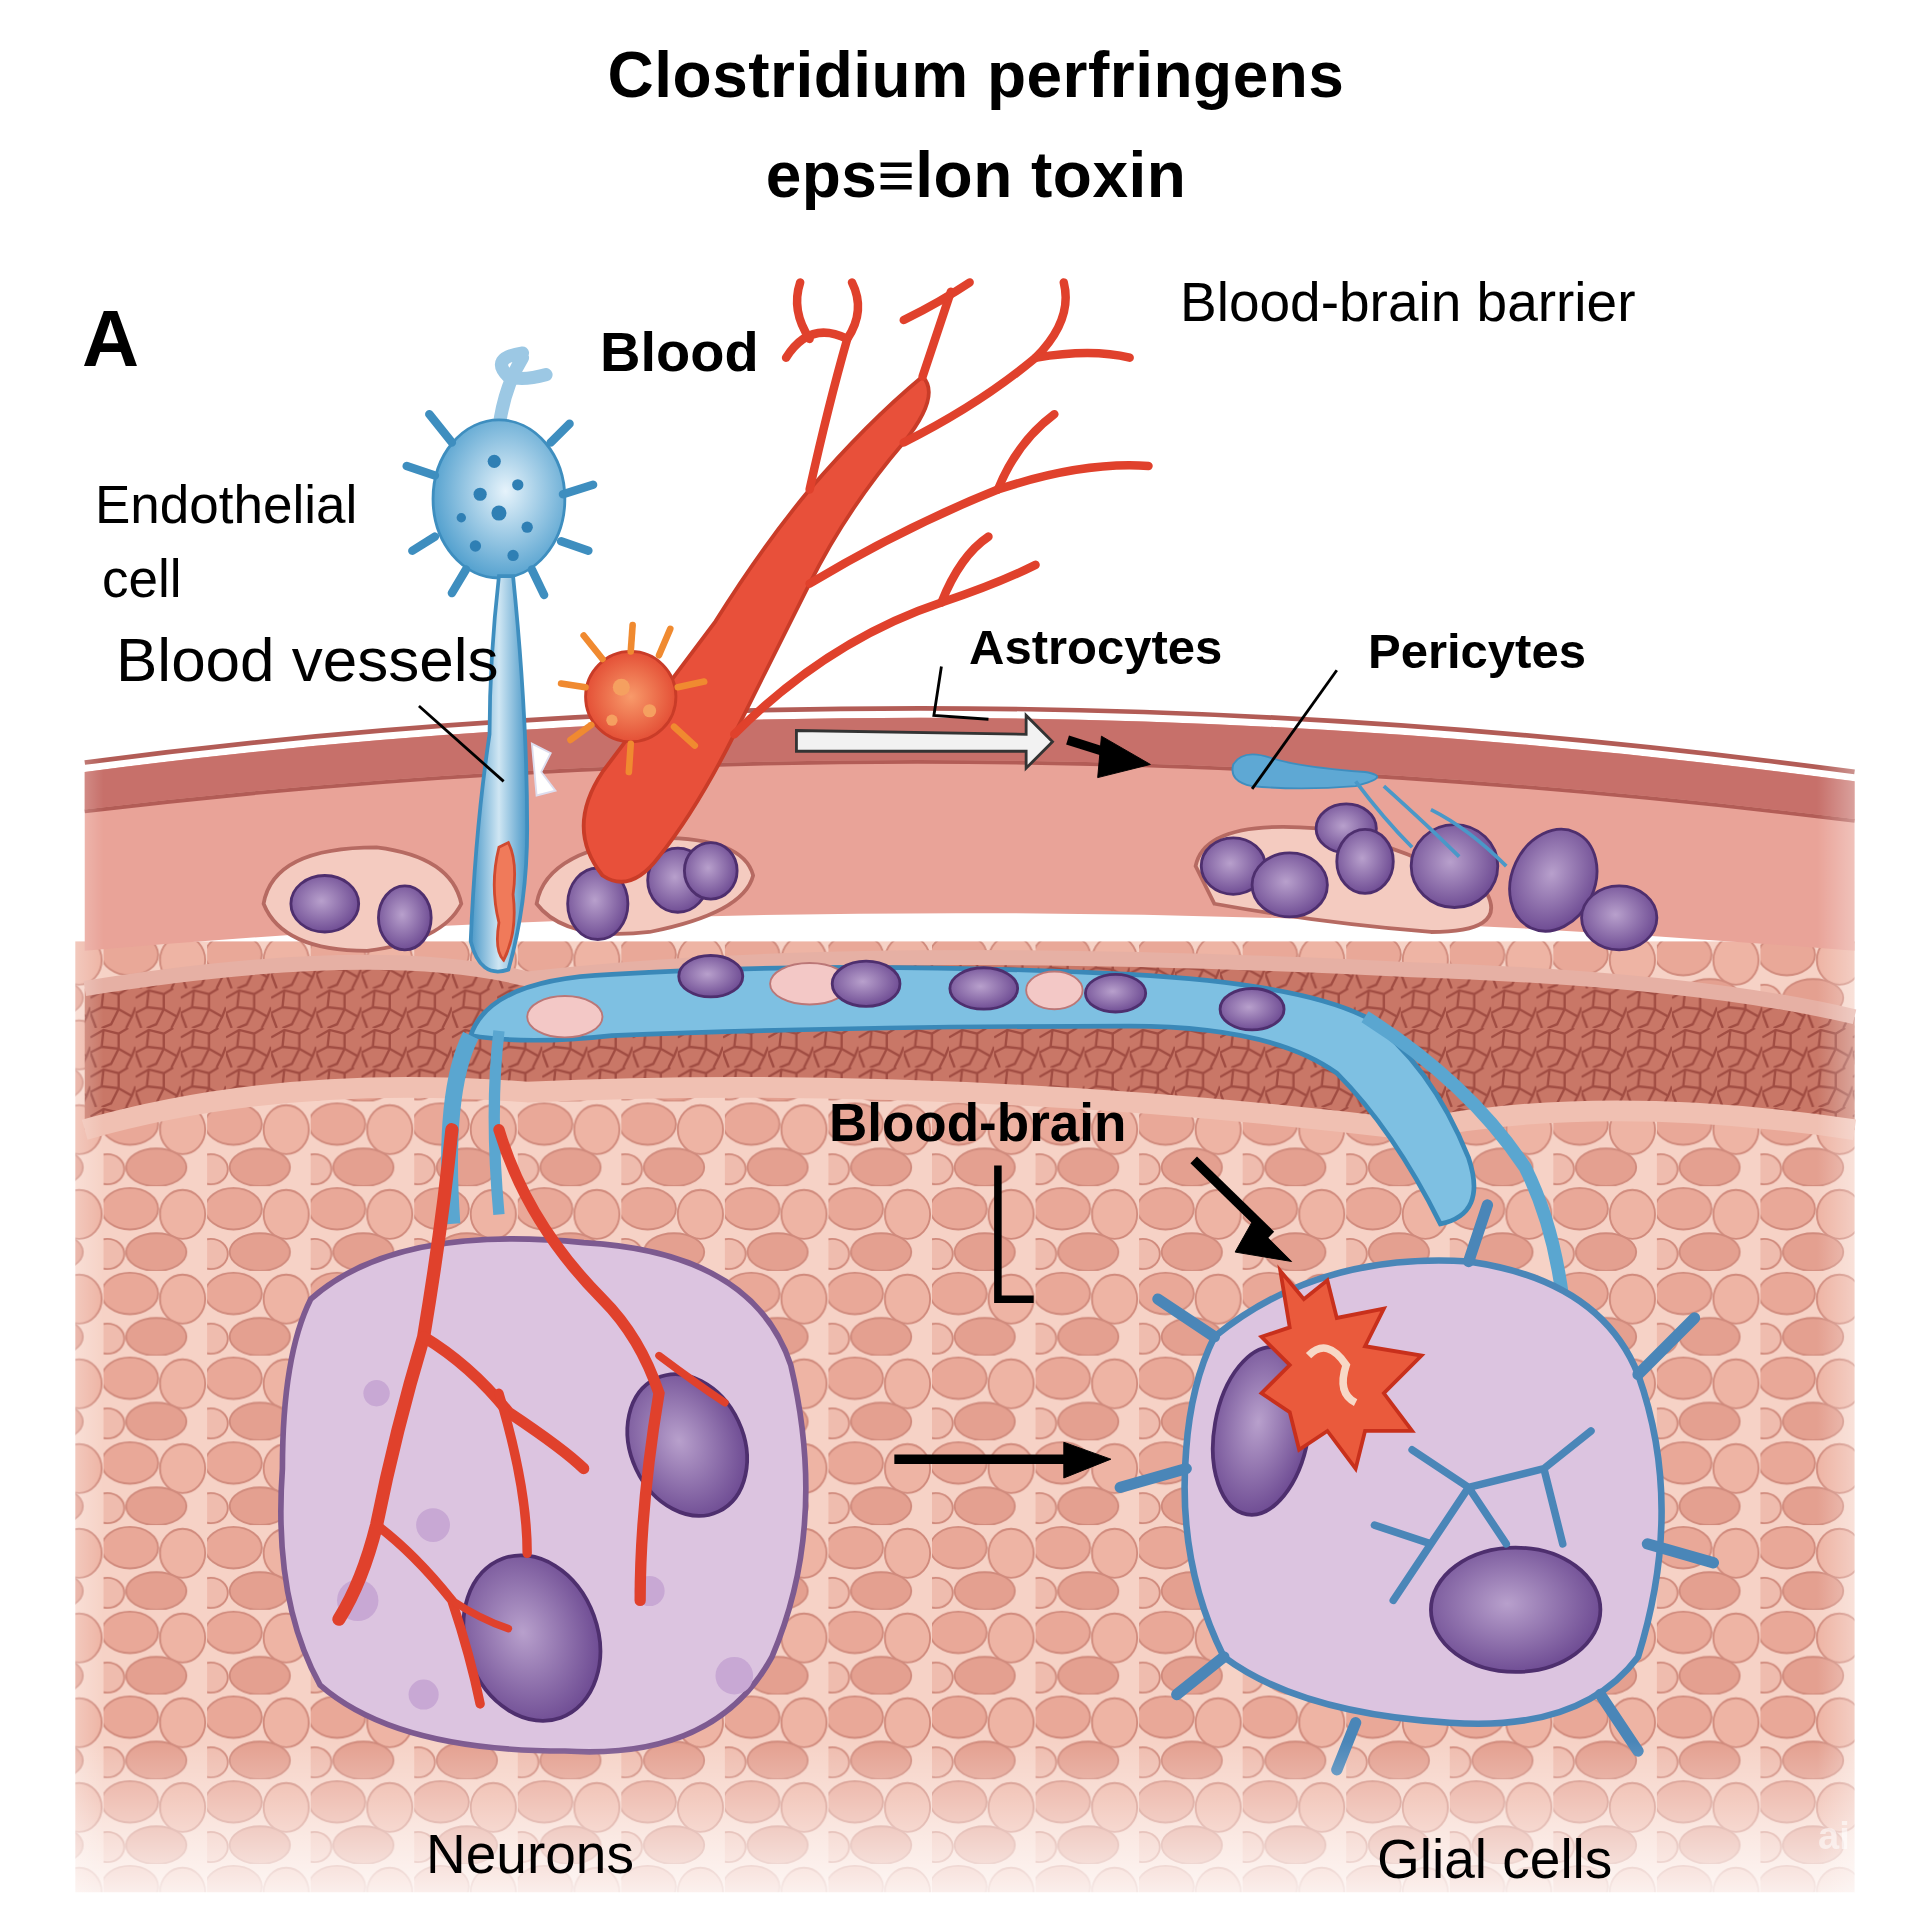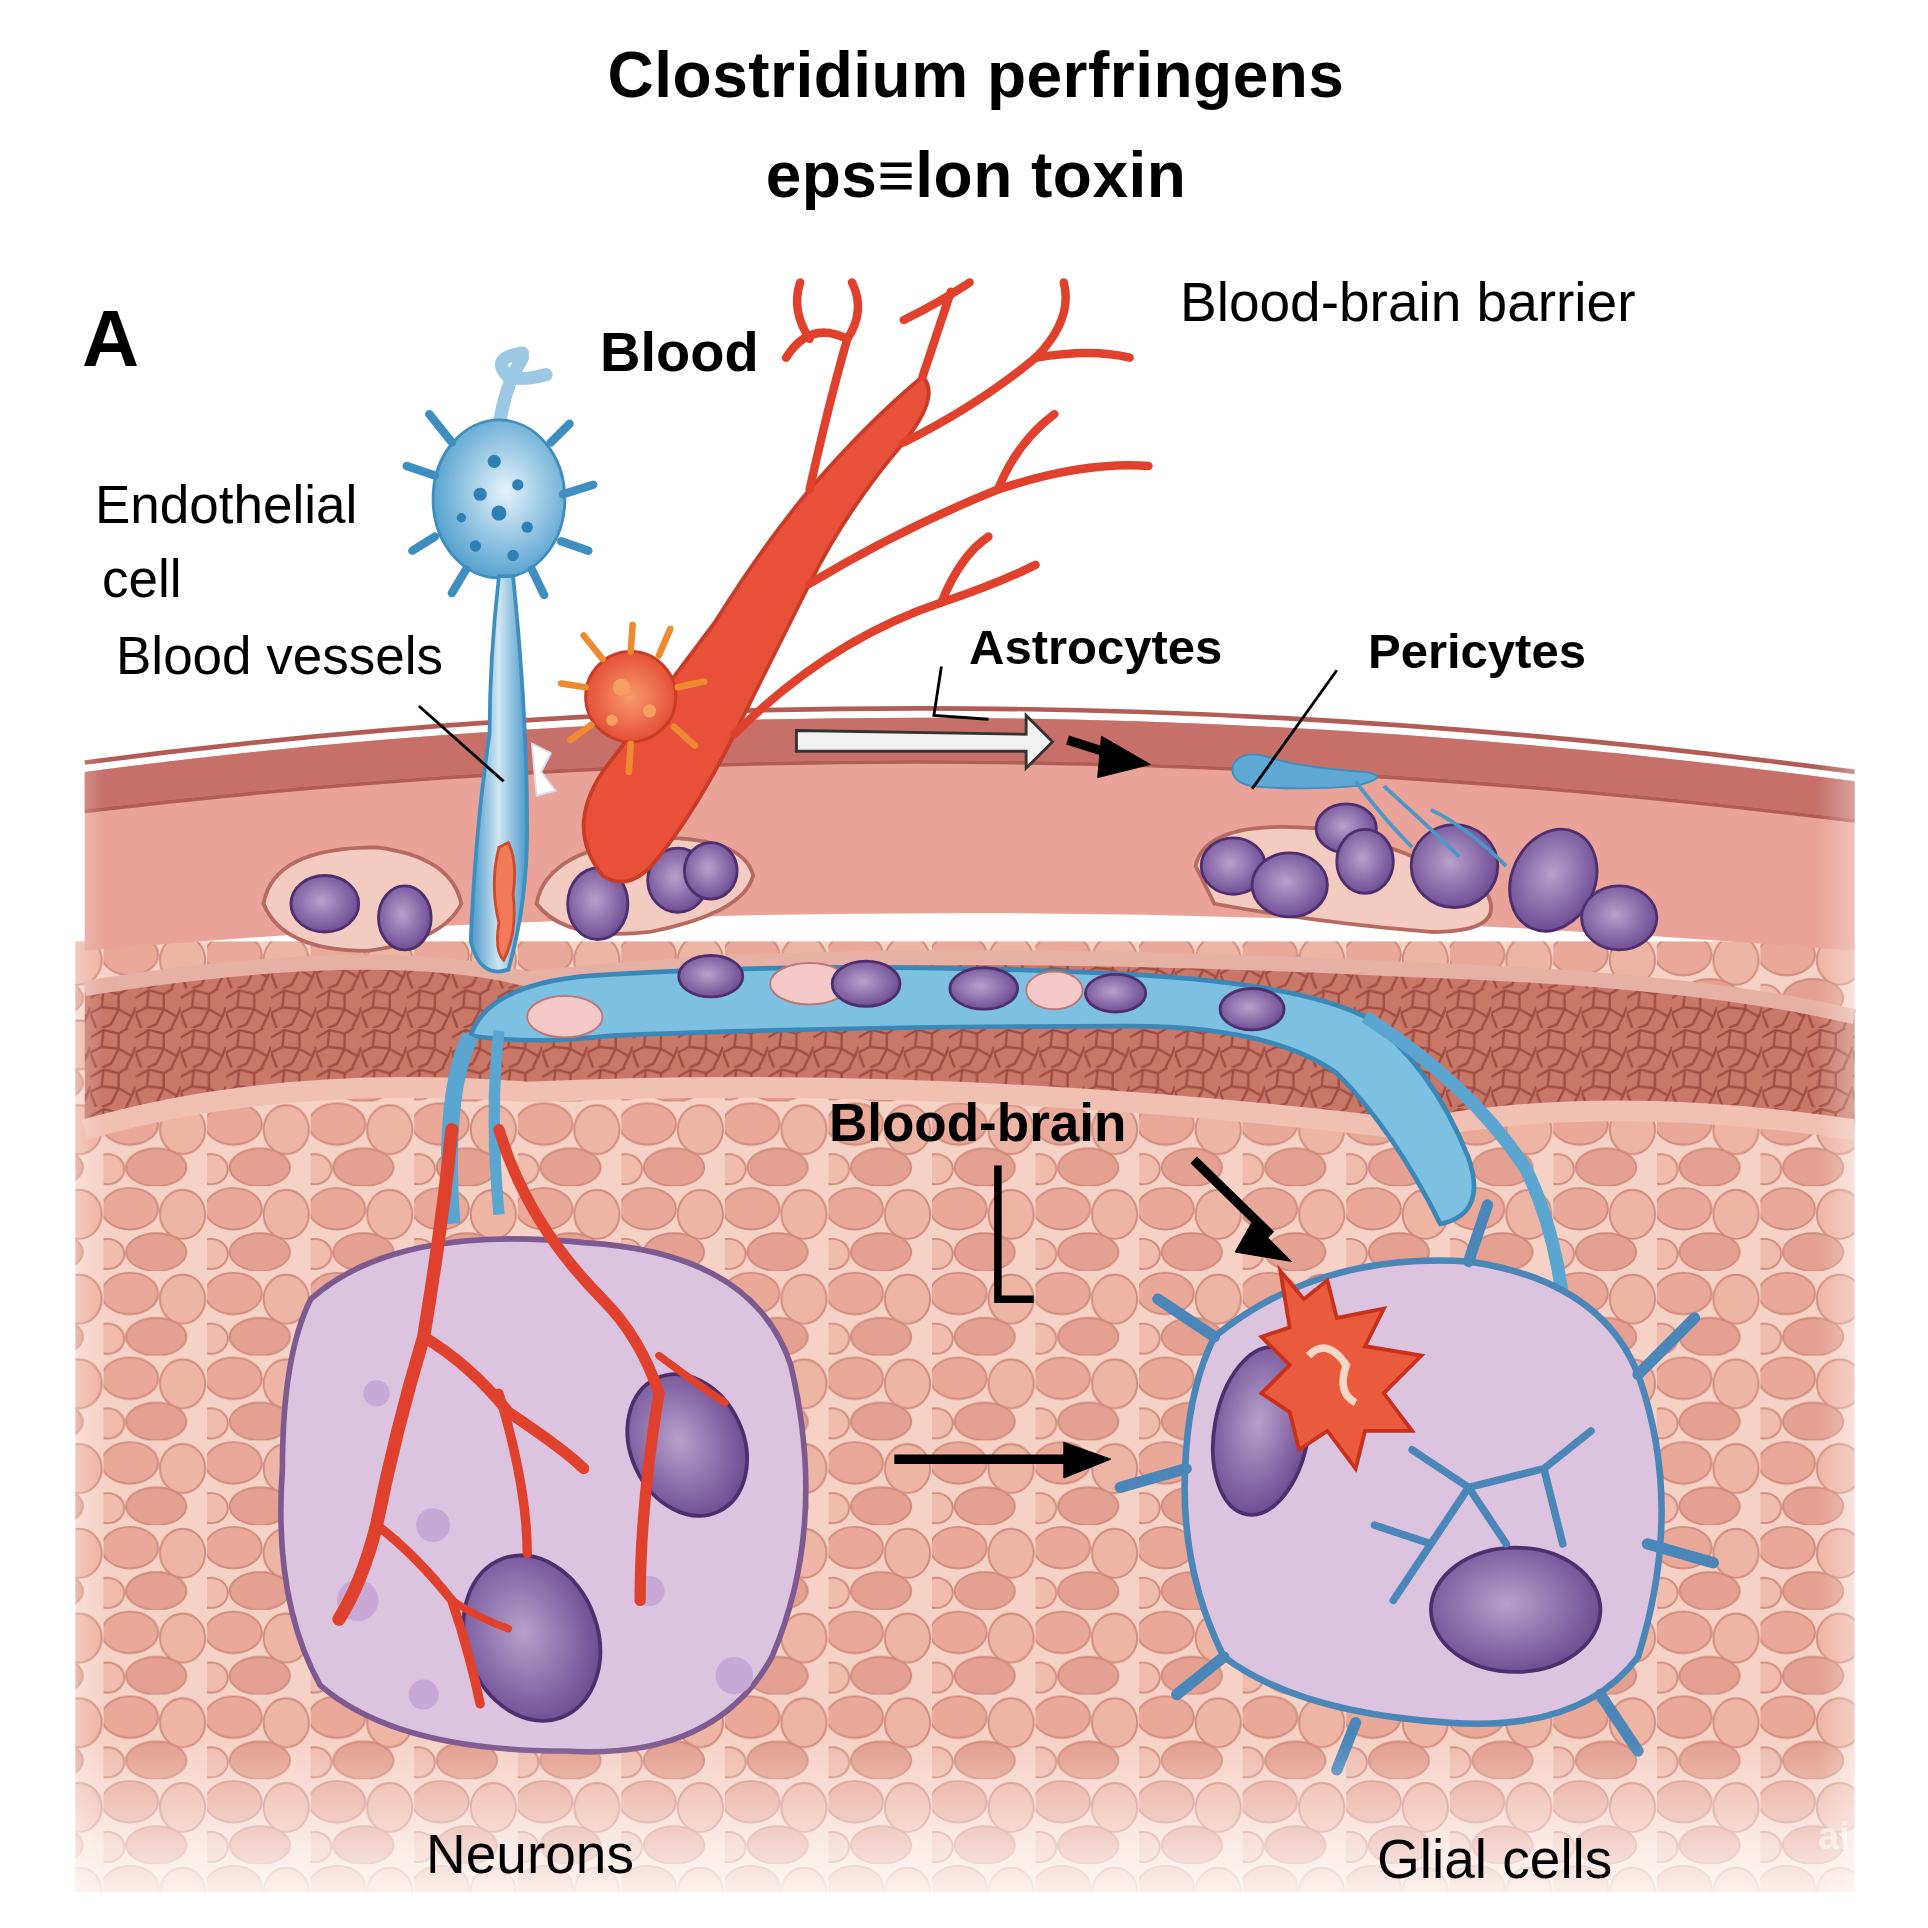--- a/index.html
+++ b/index.html
@@ -8,21 +8,21 @@
     #scene { position: absolute; left: 0; top: 0; width: 1928px; height: 1928px; }
     .lbl { position: absolute; white-space: nowrap; line-height: 1; padding-left: 12px; }
     .title { font-weight: bold; font-size: 64px; left: 0; width: 1928px; text-align: center; letter-spacing: 0.5px; }
     .t1 { top: 43px; }
     .t2 { top: 143px; }
     .panel { left: 70px; top: 299px; font-size: 79px; font-weight: bold; }
     .toxin { left: 588px; top: 324px; font-size: 56px; font-weight: bold; }
     .bbb-top { left: 1168px; top: 275px; font-size: 55px; }
     .endo1 { left: 83px; top: 478px; font-size: 53px; }
     .endo2 { left: 90px; top: 552px; font-size: 53px; }
-    .vessels { left: 104px; top: 629px; font-size: 53px; }
+    .vessels { left: 104px; top: 629px; font-size: 62px; }
     .astro { left: 957px; top: 623px; font-size: 49px; font-weight: bold; }
     .peri { left: 1356px; top: 627px; font-size: 49px; font-weight: bold; }
     .bbb-mid { left: 817px; top: 1096px; font-size: 53px; font-weight: bold; }
     .neurons { left: 414px; top: 1827px; font-size: 55px; }
     .glial { left: 1365px; top: 1832px; font-size: 55px; text-align: center; }
     .wm { left: 1806px; top: 1817px; font-size: 38px; font-weight: bold; color: rgba(255,255,255,0.55); }
   </style>
 </head>
 <body>
 

